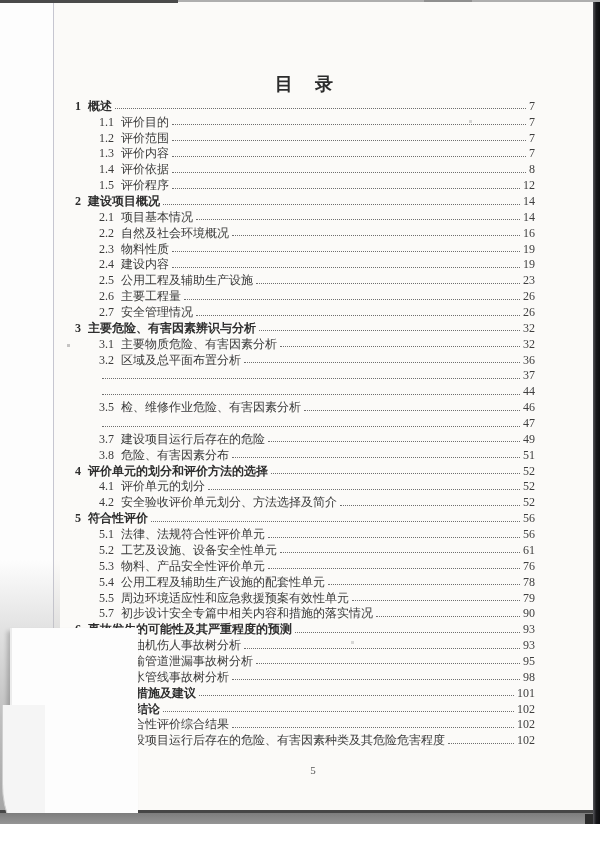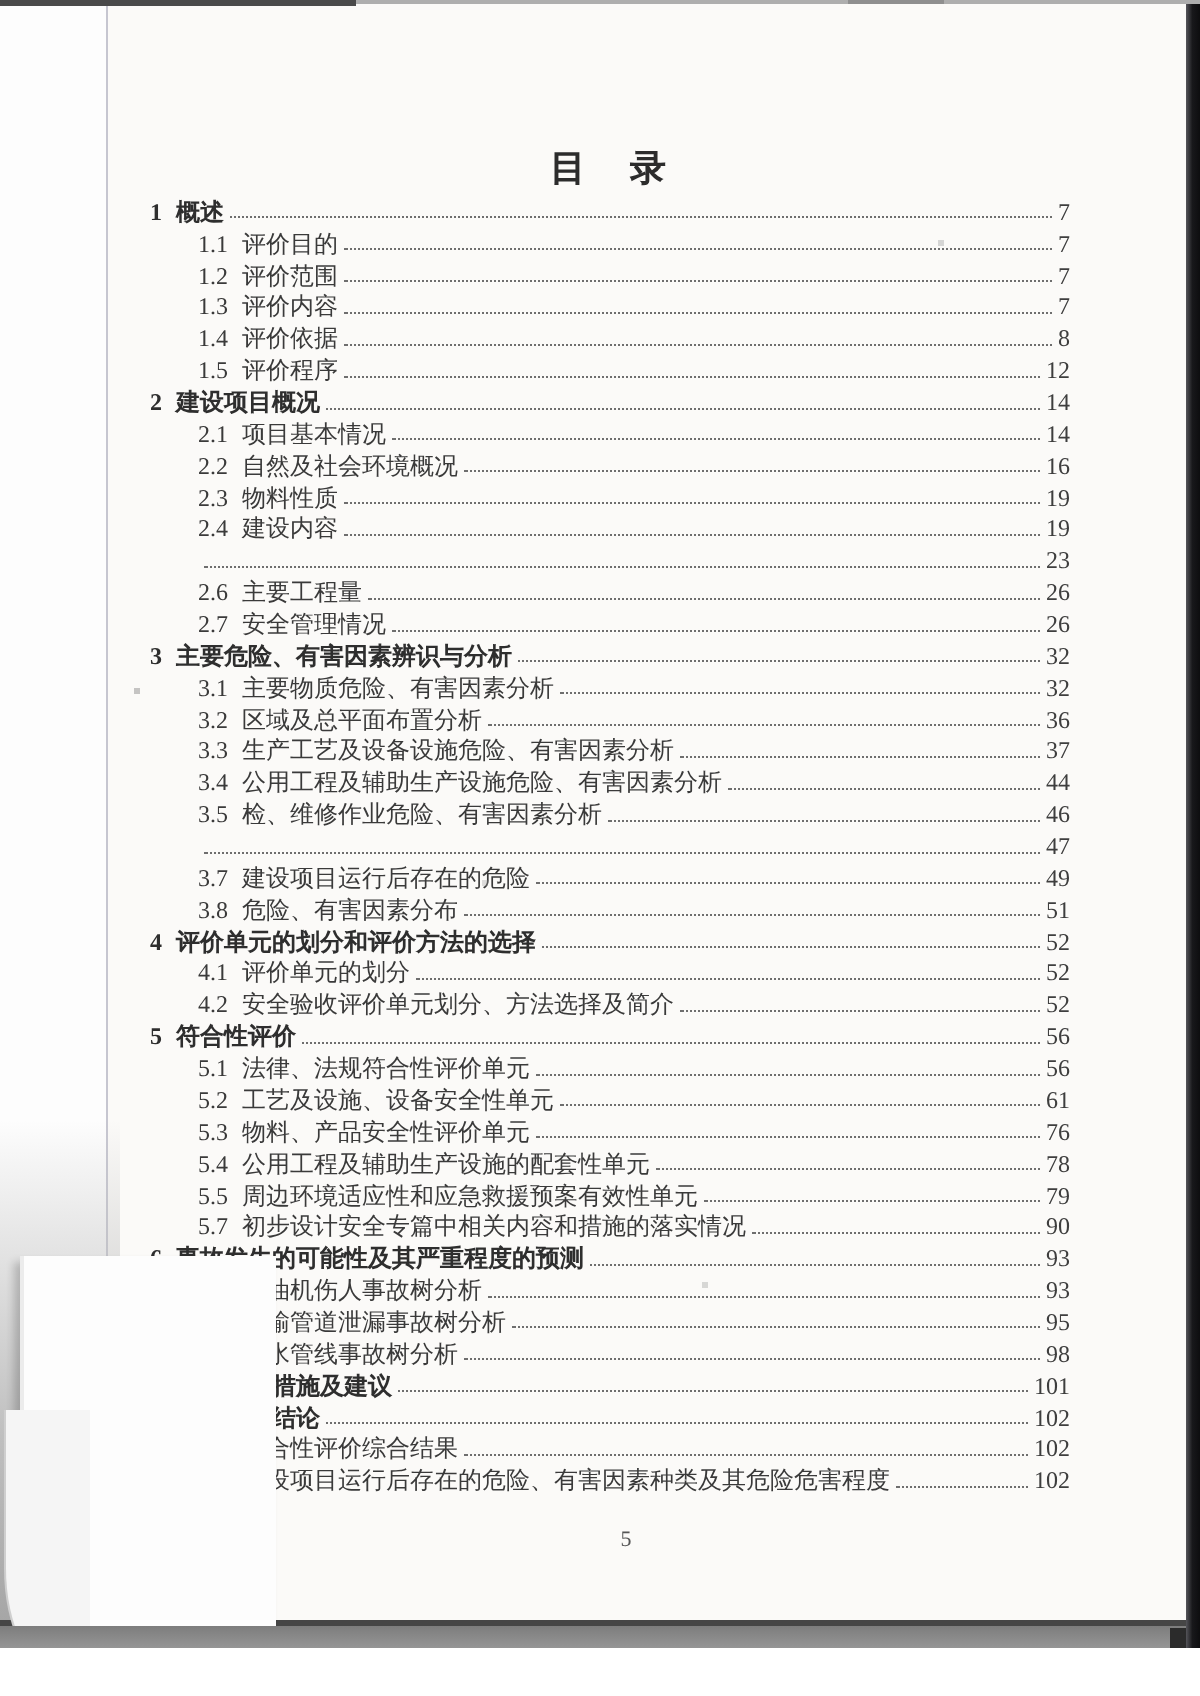--- a/index.html
+++ b/index.html
@@ -112,20 +112,21 @@
           <span class="label"><span class="num">2.3</span><span class="ttl">物料性质</span></span>
           <span class="dots"></span>
           <span class="pg">19</span>
         </div>
         <div class="toc-row level-2">
           <span class="label"><span class="num">2.4</span><span class="ttl">建设内容</span></span>
           <span class="dots"></span>
           <span class="pg">19</span>
         </div>
         <div class="toc-row level-2">
+          <span class="label"><span class="num">2.5</span><span class="ttl">公用工程及辅助生产设施</span></span>
           <span class="dots"></span>
           <span class="pg">23</span>
         </div>
         <div class="toc-row level-2">
           <span class="label"><span class="num">2.6</span><span class="ttl">主要工程量</span></span>
           <span class="dots"></span>
           <span class="pg">26</span>
         </div>
         <div class="toc-row level-2">
           <span class="label"><span class="num">2.7</span><span class="ttl">安全管理情况</span></span>
@@ -141,26 +142,24 @@
           <span class="label"><span class="num">3.1</span><span class="ttl">主要物质危险、有害因素分析</span></span>
           <span class="dots"></span>
           <span class="pg">32</span>
         </div>
         <div class="toc-row level-2">
           <span class="label"><span class="num">3.2</span><span class="ttl">区域及总平面布置分析</span></span>
           <span class="dots"></span>
           <span class="pg">36</span>
         </div>
         <div class="toc-row level-2">
-          <span class="label"><span class="num">3.3</span><span class="ttl">生产工艺及设备设施危险、有害因素分析</span></span>
           <span class="dots"></span>
           <span class="pg">37</span>
         </div>
         <div class="toc-row level-2">
-          <span class="label"><span class="num">3.4</span><span class="ttl">公用工程及辅助生产设施危险、有害因素分析</span></span>
           <span class="dots"></span>
           <span class="pg">44</span>
         </div>
         <div class="toc-row level-2">
           <span class="label"><span class="num">3.5</span><span class="ttl">检、维修作业危险、有害因素分析</span></span>
           <span class="dots"></span>
           <span class="pg">46</span>
         </div>
         <div class="toc-row level-2">
           <span class="dots"></span>

